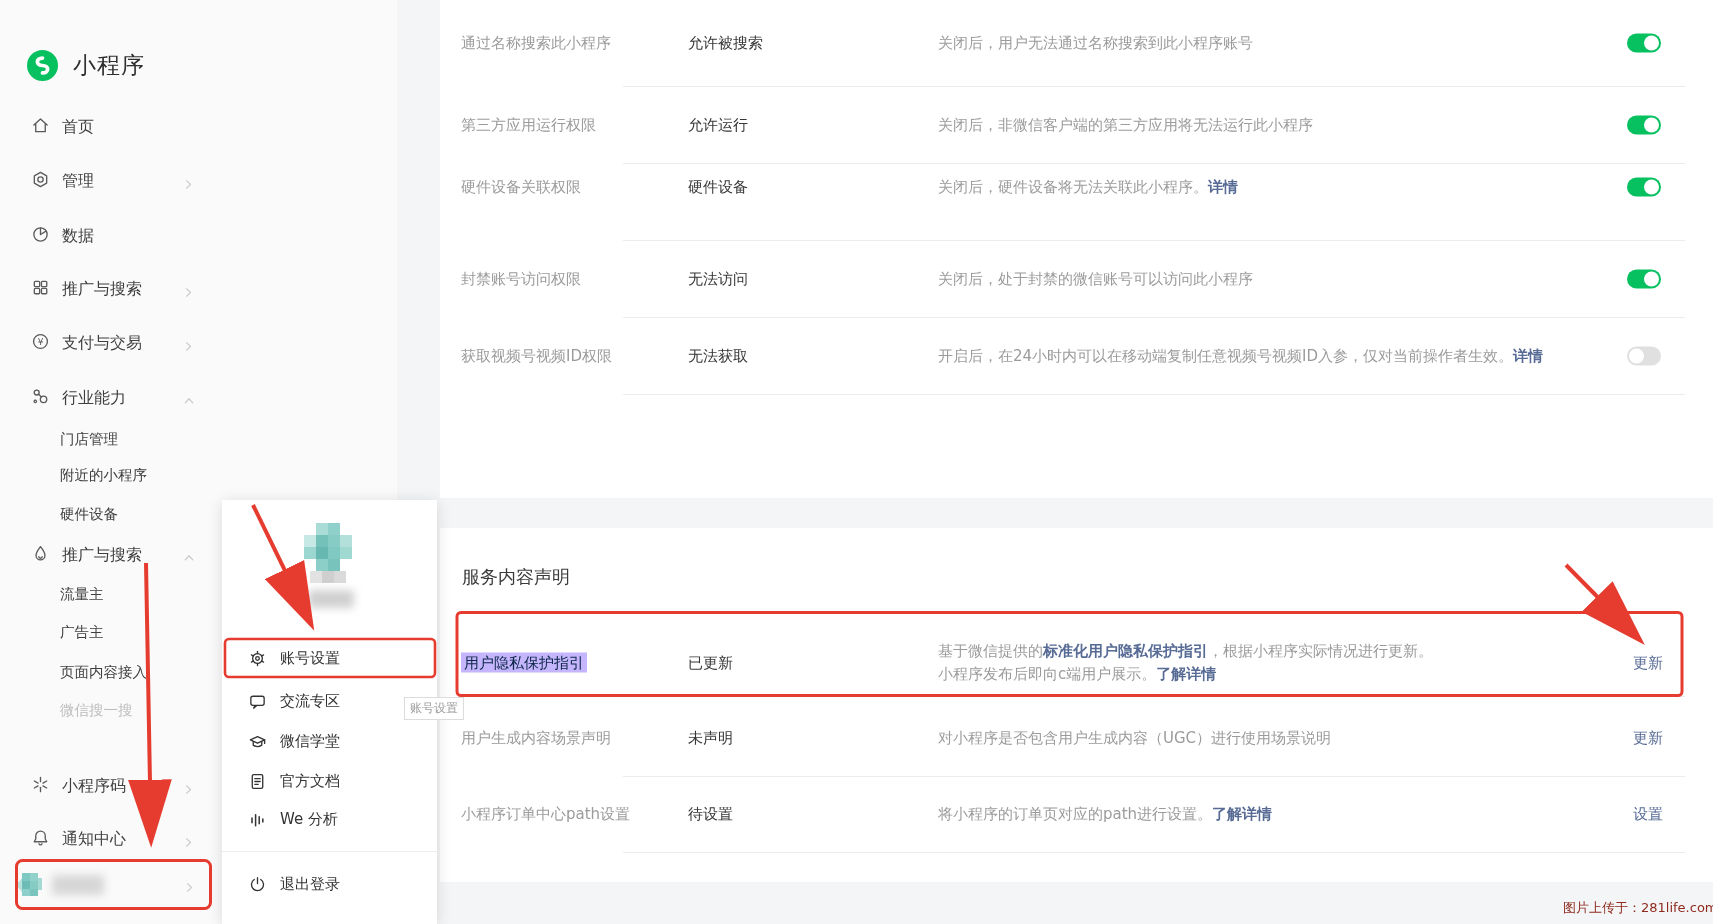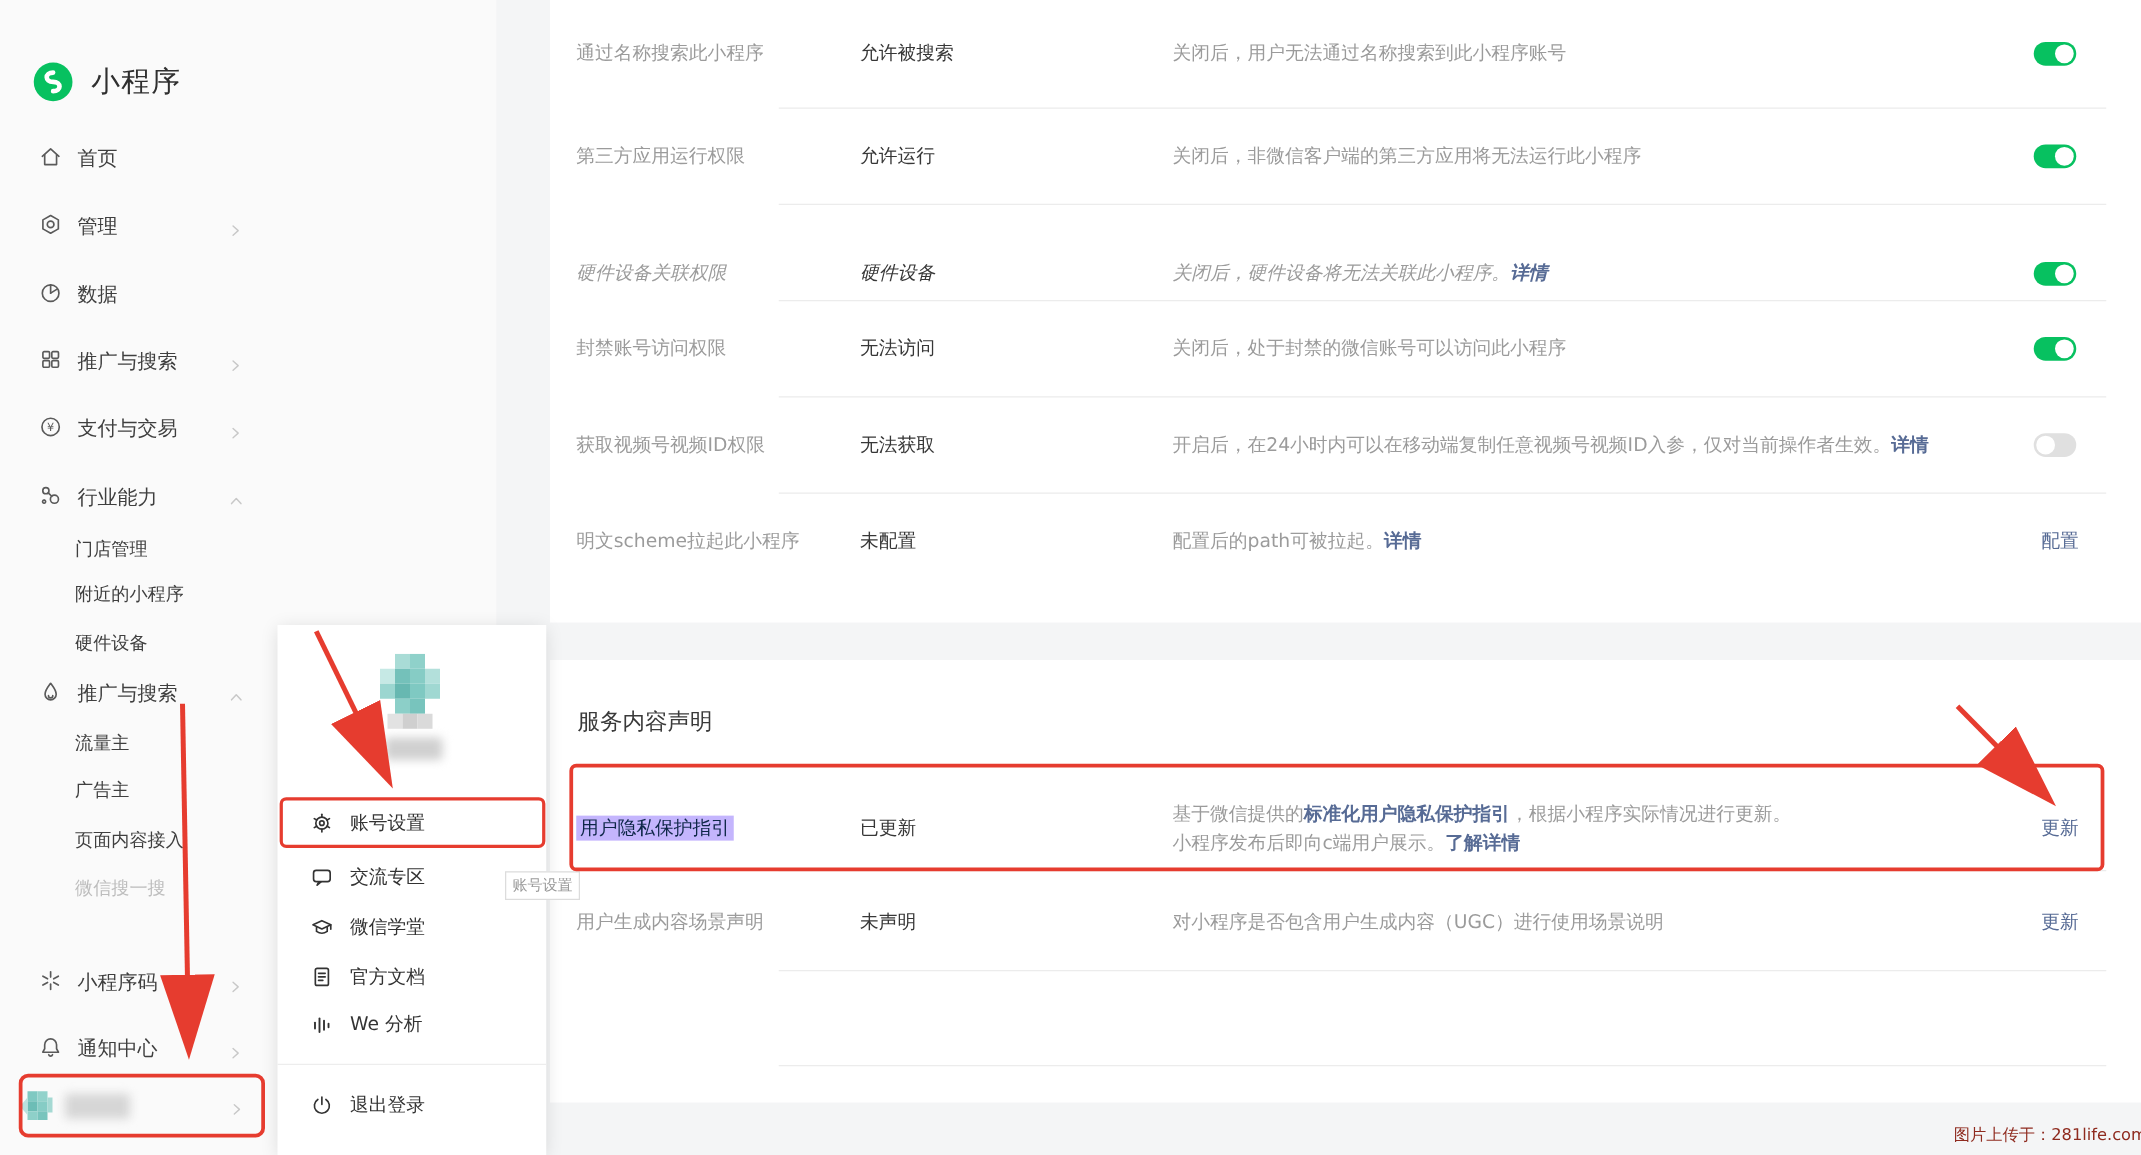--- a/index.html
+++ b/index.html
@@ -227,21 +227,21 @@
     <div class="row" style="top:86px;height:77px;">
       <span class="lab">第三方应用运行权限</span>
       <span class="val">允许运行</span>
       <span class="desc"><span>关闭后，非微信客户端的第三方应用将无法运行此小程序</span></span>
       <div class="toggle on">
           <div class="knob"></div>
         </div>
     </div>
     <div class="divider" style="top:163px;"></div>
 
-    <div class="row" style="top:180px;height:77px;font-style:italic;">
+    <div class="row" style="top:148px;height:77px;">
       <span class="lab">硬件设备关联权限</span>
       <span class="val">硬件设备</span>
       <span class="desc"><span>关闭后，硬件设备将无法关联此小程序。</span><span class="blue">详情</span></span>
       <div class="toggle on">
           <div class="knob"></div>
         </div>
     </div>
     <div class="divider" style="top:240px;"></div>
 
     <div class="row" style="top:240px;height:77px;">
@@ -257,26 +257,20 @@
     <div class="row" style="top:317px;height:77px;">
       <span class="lab">获取视频号视频ID权限</span>
       <span class="val">无法获取</span>
       <span class="desc"><span>开启后，在24小时内可以在移动端复制任意视频号视频ID入参，仅对当前操作者生效。</span><span class="blue">详情</span></span>
       <div class="toggle off">
           <div class="knob"></div>
         </div>
     </div>
     <div class="divider" style="top:394px;"></div>
 
-    <div class="row" style="top:394px;height:77px;">
-      <span class="lab">明文scheme拉起此小程序</span>
-      <span class="val">未配置</span>
-      <span class="desc"><span>配置后的path可被拉起。</span><span class="blue">详情</span></span>
-      <span class="act">配置</span>
-    </div>
   </section>
 
   <section class="card card2">
     <h2 class="sec-title" style="margin:0;font-weight:normal;">服务内容声明</h2>
 
     <div class="row" style="top:94px;height:82px;">
       <span class="lab" style="color:#0d2647;"><span class="sel">用户隐私保护指引</span></span>
       <span class="val">已更新</span>
       <span class="desc2">
         <span>基于微信提供的</span><span class="blue">标准化用户隐私保护指引</span><span>，根据小程序实际情况进行更新。</span><br>
@@ -287,20 +281,26 @@
     <div class="divider" style="top:168px;"></div>
 
     <div class="row" style="top:172px;height:76px;text-decoration:underline;">
       <span class="lab">用户生成内容场景声明</span>
       <span class="val">未声明</span>
       <span class="desc"><span>对小程序是否包含用户生成内容（UGC）进行使用场景说明</span></span>
       <span class="act">更新</span>
     </div>
     <div class="divider" style="top:248px;"></div>
 
+    <div class="row" style="top:248px;height:76px;">
+      <span class="lab">小程序订单中心path设置</span>
+      <span class="val">待设置</span>
+      <span class="desc"><span>将小程序的订单页对应的path进行设置。</span><span class="blue">了解详情</span></span>
+      <span class="act">设置</span>
+    </div>
     <div class="divider" style="top:324px;"></div>
   </section>
 
   <div class="popup">
     <svg class="pop-avatar" width="58" height="62" viewBox="0 0 58 62">
       <rect x="16" y="0" width="12" height="12" fill="#a9dcd6"></rect>
         <rect x="28" y="0" width="12" height="12" fill="#8fd1ca"></rect>
       <rect x="4" y="12" width="12" height="12" fill="#c6e9e5"></rect>
         <rect x="16" y="12" width="12" height="12" fill="#74c1ba"></rect>
         <rect x="28" y="12" width="12" height="12" fill="#86ccc5"></rect>

